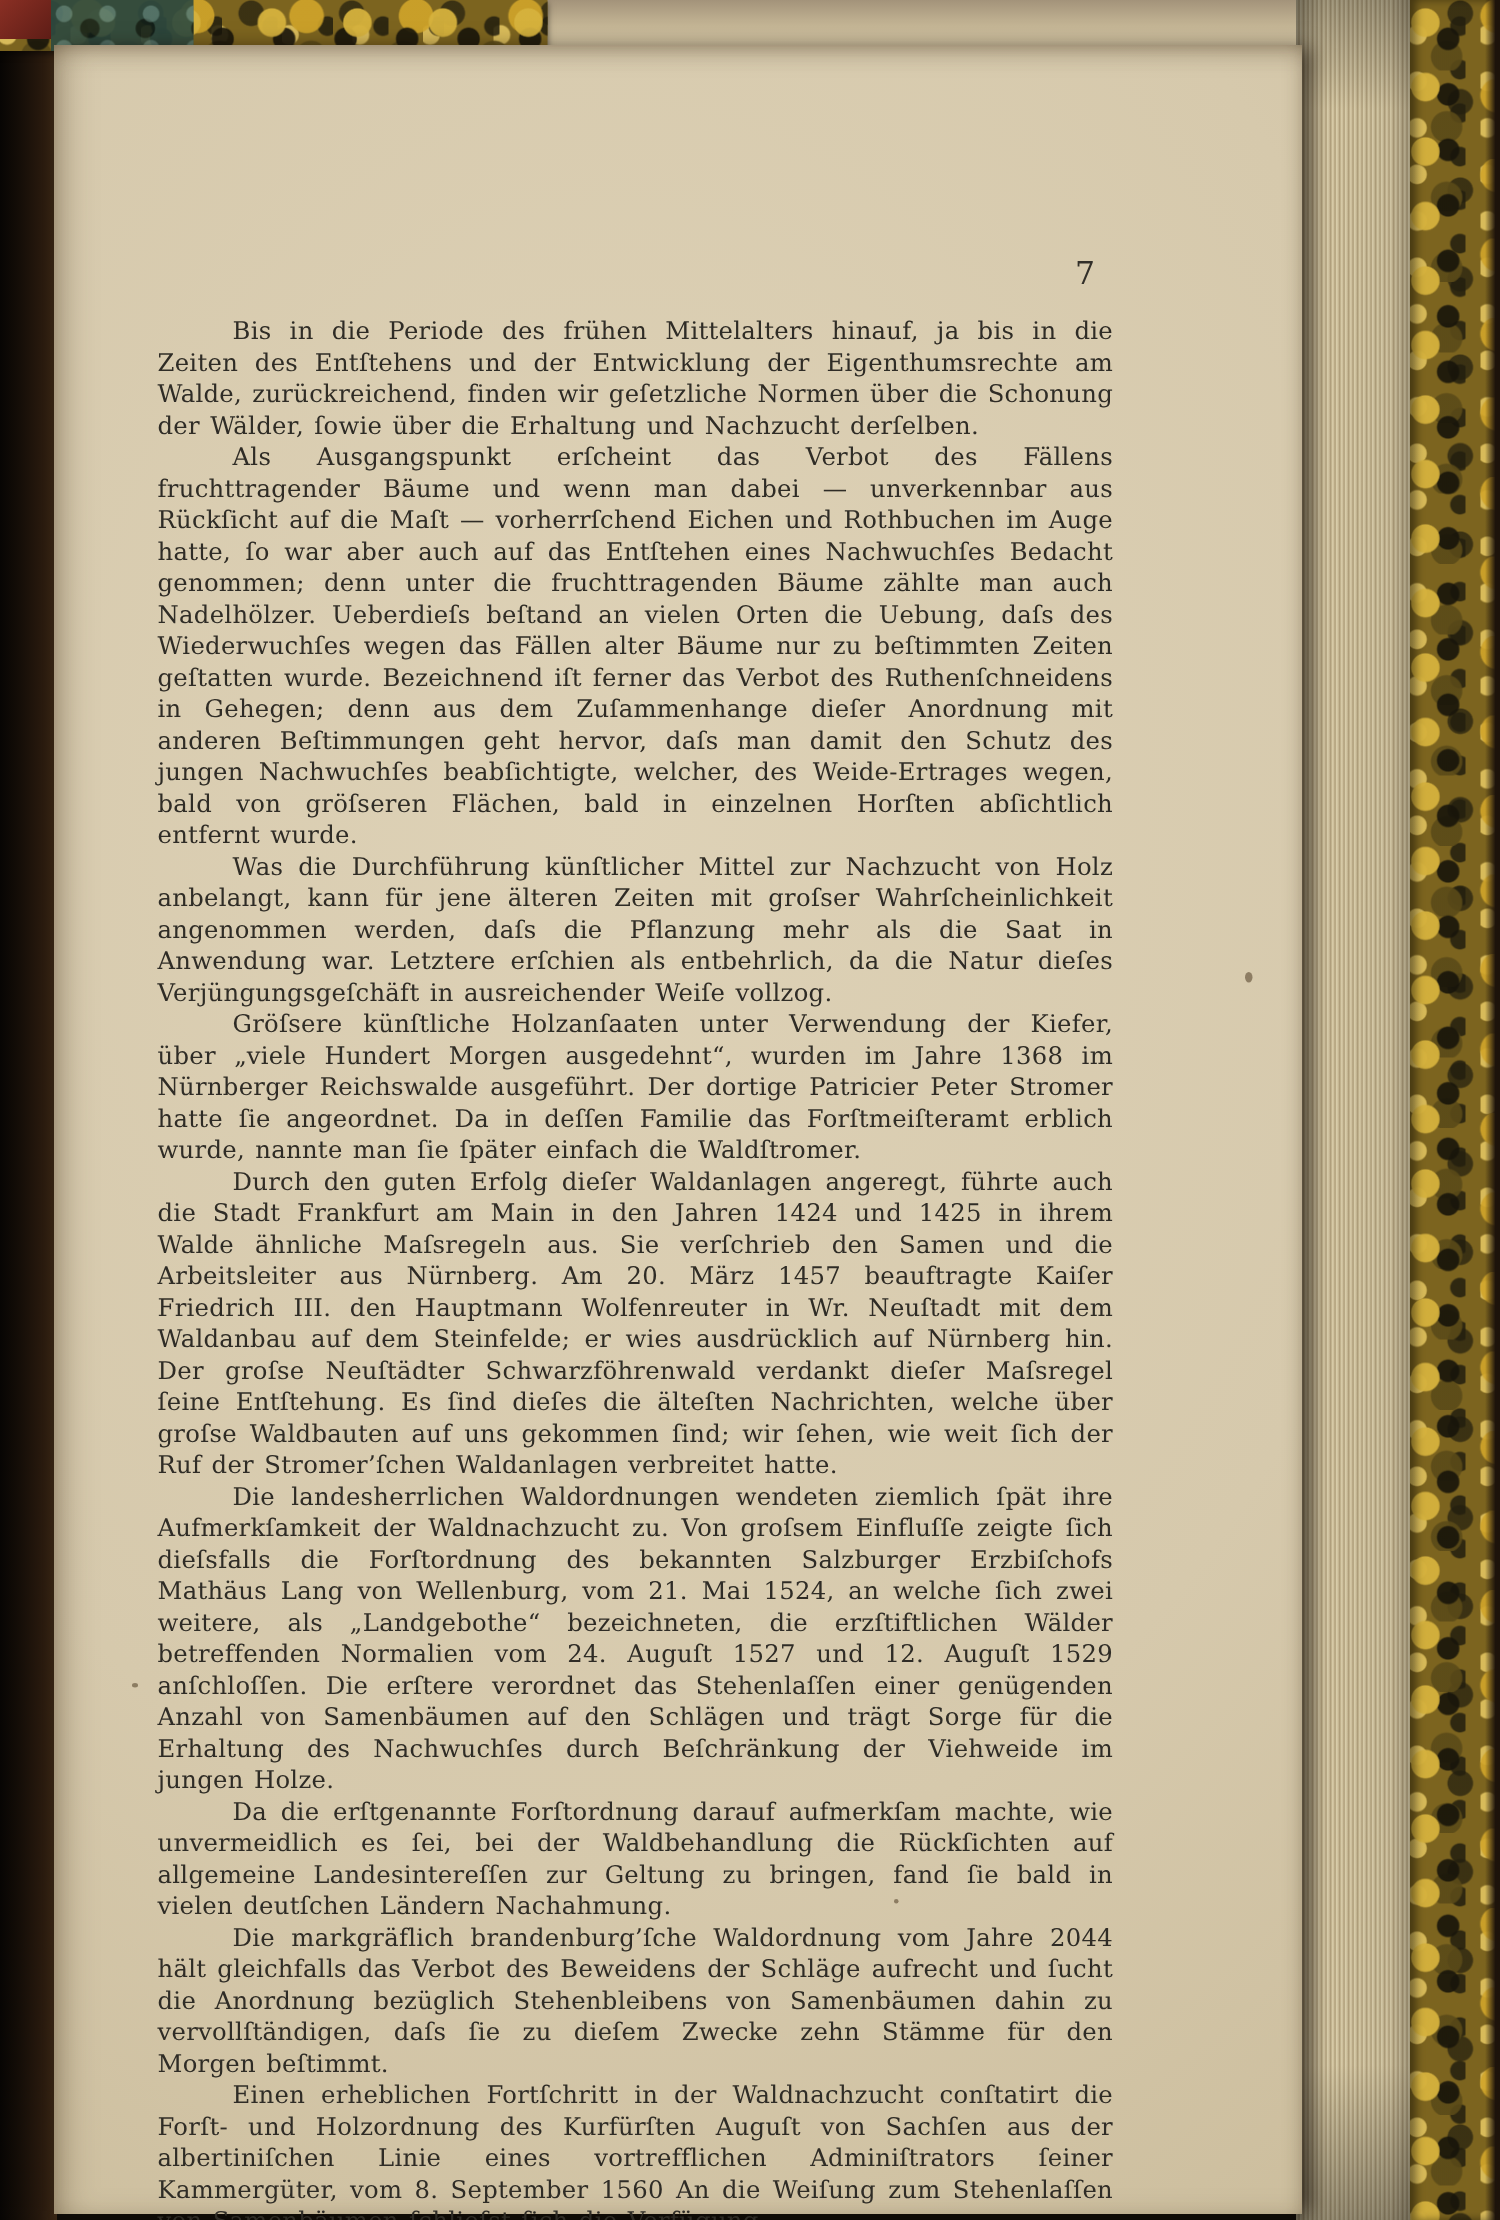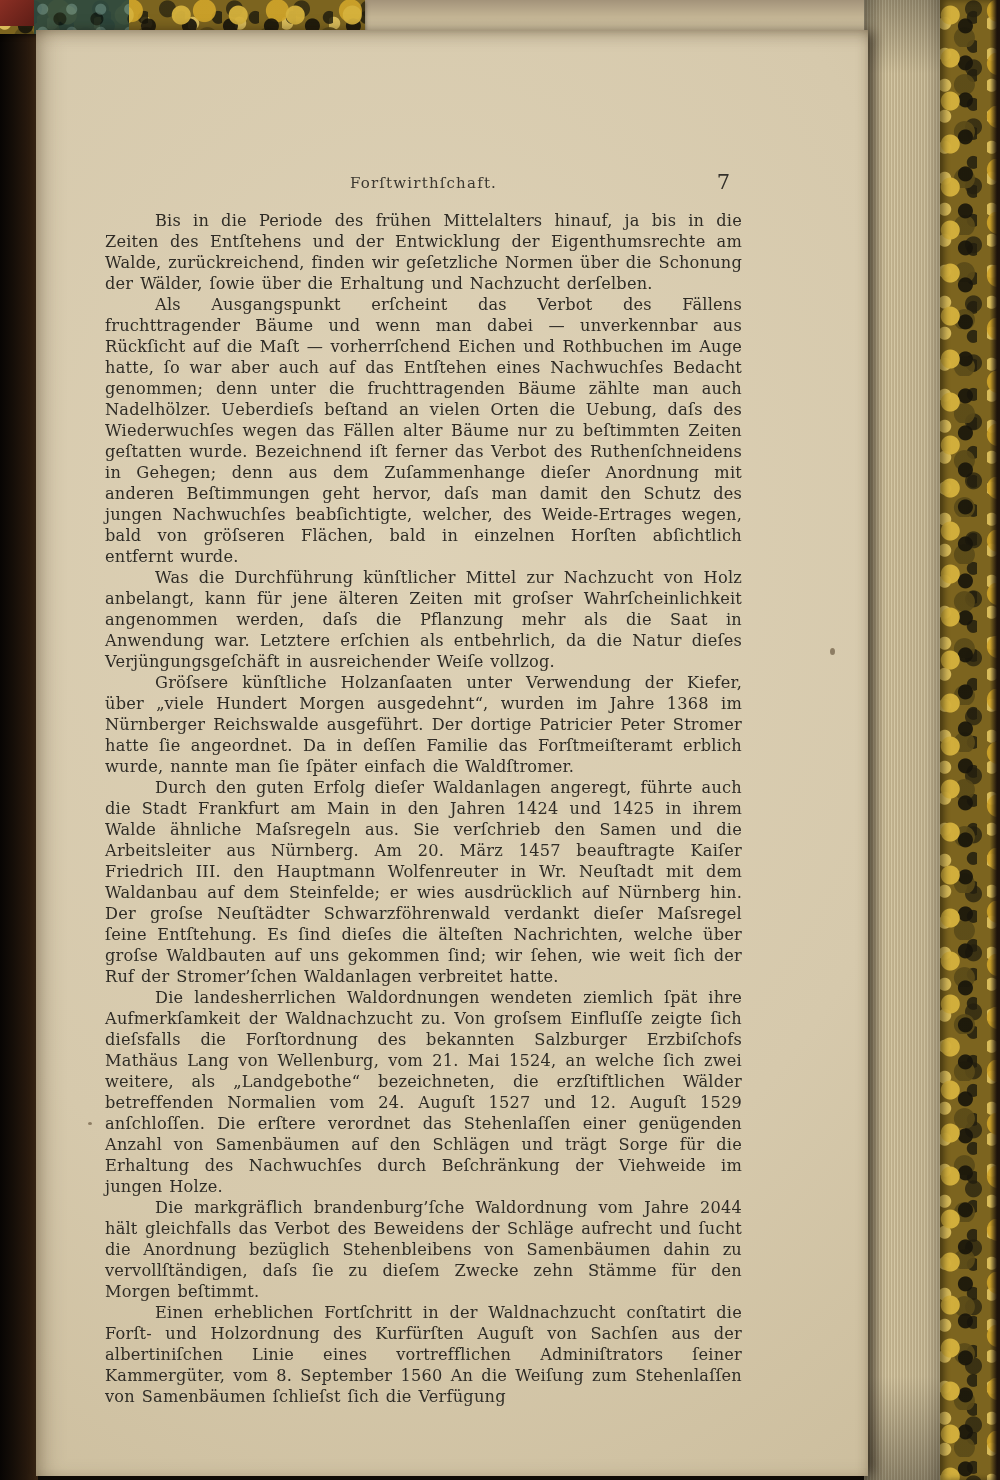--- a/index.html
+++ b/index.html
@@ -103,31 +103,31 @@
 <div class="top-edge"></div>
 <div class="fore-edge"></div>
 <div class="cover-right marble"></div>
 <div class="marble-top marble">
   <div class="corner-red"></div>
   <div class="corner-teal"></div>
 </div>
 
 <div class="page">
   <div class="header-row">
-    <div class="running-title">Forſtwirthſchaft.</div>
     <div class="page-number">7</div>
   </div>
 
   <div class="body-text">
     <p>Bis in die Periode des frühen Mittelalters hinauf, ja bis in die Zeiten des Entſtehens und der Entwicklung der Eigenthumsrechte am Walde, zurückreichend, finden wir geſetzliche Normen über die Schonung der Wälder, ſowie über die Erhaltung und Nachzucht derſelben.</p>
     <p>Als Ausgangspunkt erſcheint das Verbot des Fällens fruchttragender Bäume und wenn man dabei — unverkennbar aus Rückſicht auf die Maſt — vorherrſchend Eichen und Rothbuchen im Auge hatte, ſo war aber auch auf das Entſtehen eines Nachwuchſes Bedacht genommen; denn unter die fruchttragenden Bäume zählte man auch Nadelhölzer. Ueberdieſs beſtand an vielen Orten die Uebung, daſs des Wiederwuchſes wegen das Fällen alter Bäume nur zu beſtimmten Zeiten geſtatten wurde. Bezeichnend iſt ferner das Verbot des Ruthenſchneidens in Gehegen; denn aus dem Zuſammenhange dieſer Anordnung mit anderen Beſtimmungen geht hervor, daſs man damit den Schutz des jungen Nachwuchſes beabſichtigte, welcher, des Weide-Ertrages wegen, bald von gröſseren Flächen, bald in einzelnen Horſten abſichtlich entfernt wurde.</p>
     <p>Was die Durchführung künſtlicher Mittel zur Nachzucht von Holz anbelangt, kann für jene älteren Zeiten mit groſser Wahrſcheinlichkeit angenommen werden, daſs die Pflanzung mehr als die Saat in Anwendung war. Letztere erſchien als entbehrlich, da die Natur dieſes Verjüngungsgeſchäft in ausreichender Weiſe vollzog.</p>
     <p>Gröſsere künſtliche Holzanſaaten unter Verwendung der Kiefer, über „viele Hundert Morgen ausgedehnt“, wurden im Jahre 1368 im Nürnberger Reichswalde ausgeführt. Der dortige Patricier Peter Stromer hatte ſie angeordnet. Da in deſſen Familie das Forſtmeiſteramt erblich wurde, nannte man ſie ſpäter einfach die Waldſtromer.</p>
     <p>Durch den guten Erfolg dieſer Waldanlagen angeregt, führte auch die Stadt Frankfurt am Main in den Jahren 1424 und 1425 in ihrem Walde ähnliche Maſsregeln aus. Sie verſchrieb den Samen und die Arbeitsleiter aus Nürnberg. Am 20. März 1457 beauftragte Kaiſer Friedrich III. den Hauptmann Wolfenreuter in Wr. Neuſtadt mit dem Waldanbau auf dem Steinfelde; er wies ausdrücklich auf Nürnberg hin. Der groſse Neuſtädter Schwarzföhrenwald verdankt dieſer Maſsregel ſeine Entſtehung. Es ſind dieſes die älteſten Nachrichten, welche über groſse Waldbauten auf uns gekommen ſind; wir ſehen, wie weit ſich der Ruf der Stromer’ſchen Waldanlagen verbreitet hatte.</p>
     <p>Die landesherrlichen Waldordnungen wendeten ziemlich ſpät ihre Aufmerkſamkeit der Waldnachzucht zu. Von groſsem Einfluſſe zeigte ſich dieſsfalls die Forſtordnung des bekannten Salzburger Erzbiſchofs Mathäus Lang von Wellenburg, vom 21. Mai 1524, an welche ſich zwei weitere, als „Landgebothe“ bezeichneten, die erzſtiftlichen Wälder betreffenden Normalien vom 24. Auguſt 1527 und 12. Auguſt 1529 anſchloſſen. Die erſtere verordnet das Stehenlaſſen einer genügenden Anzahl von Samenbäumen auf den Schlägen und trägt Sorge für die Erhaltung des Nachwuchſes durch Beſchränkung der Viehweide im jungen Holze.</p>
+    <p>Da die erſtgenannte Forſtordnung darauf aufmerkſam machte, wie unvermeidlich es ſei, bei der Waldbehandlung die Rückſichten auf allgemeine Landesintereſſen zur Geltung zu bringen, fand ſie bald in vielen deutſchen Ländern Nachahmung.</p>
     <p>Die markgräflich brandenburg’ſche Waldordnung vom Jahre 2044 hält gleichfalls das Verbot des Beweidens der Schläge aufrecht und ſucht die Anordnung bezüglich Stehenbleibens von Samenbäumen dahin zu vervollſtändigen, daſs ſie zu dieſem Zwecke zehn Stämme für den Morgen beſtimmt.</p>
     <p>Einen erheblichen Fortſchritt in der Waldnachzucht conſtatirt die Forſt- und Holzordnung des Kurfürſten Auguſt von Sachſen aus der albertiniſchen Linie eines vortrefflichen Adminiſtrators ſeiner Kammergüter, vom 8. September 1560 An die Weiſung zum Stehenlaſſen von Samenbäumen ſchlieſst ſich die Verfügung</p>
   </div>
 
   <div class="speck s1"></div>
   <div class="speck s2"></div>
   <div class="speck s3"></div>
 </div>
 
 </body></html>

